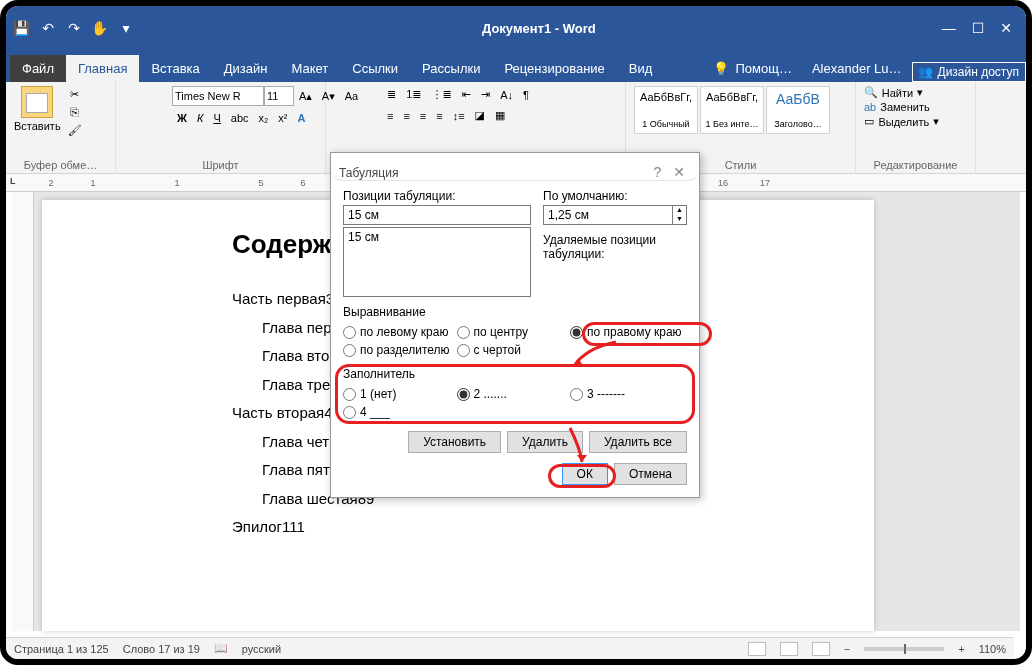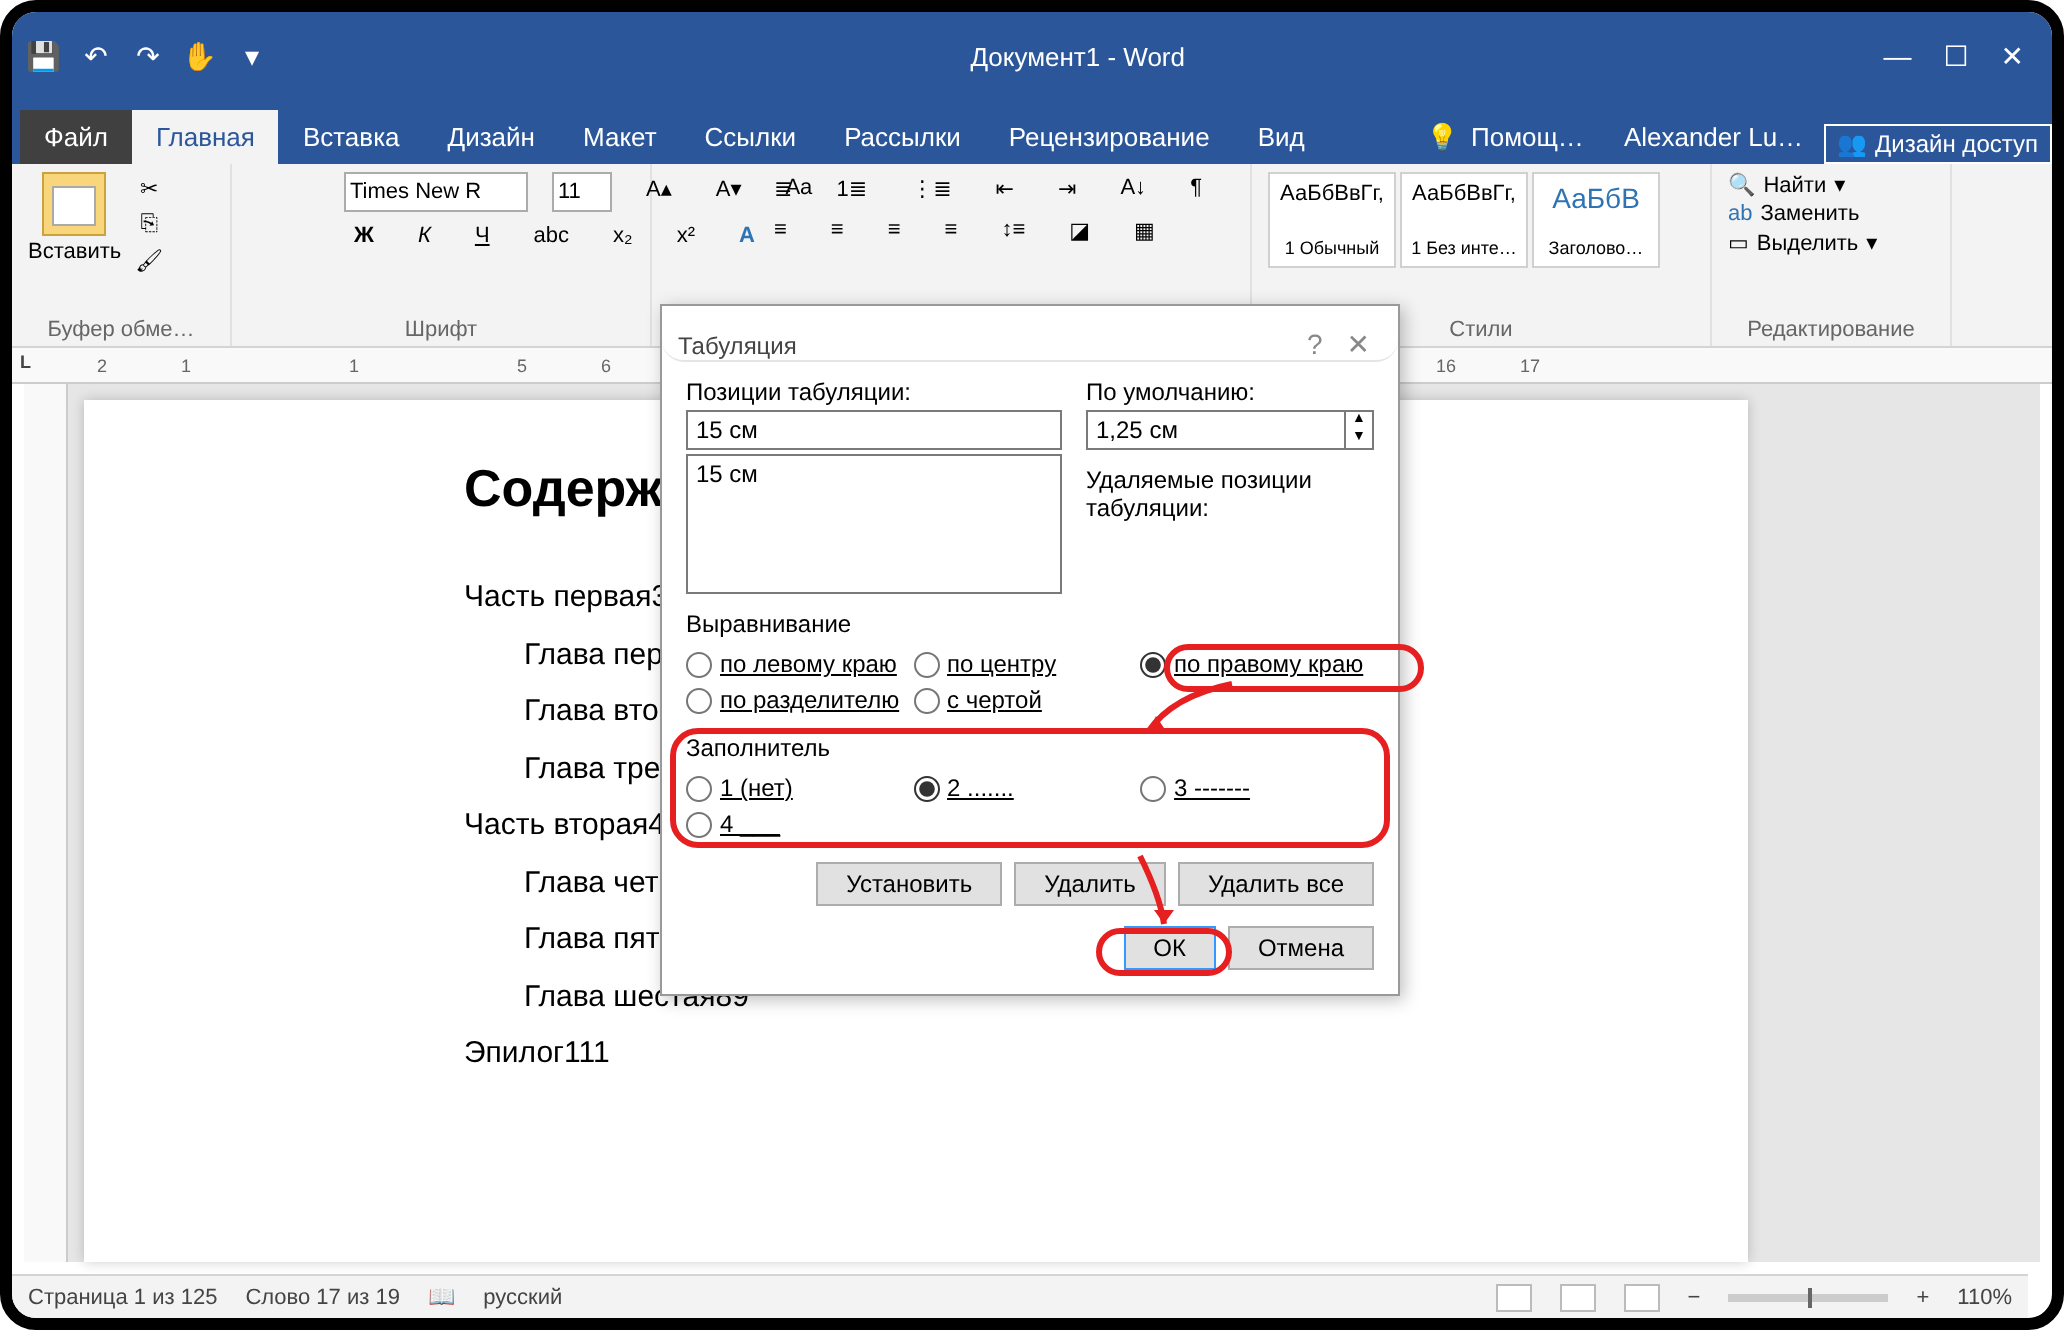--- a/index.html
+++ b/index.html
@@ -2,41 +2,41 @@
 <html><head>
 <meta charset="utf-8">
 <style>
 * { box-sizing: border-box; margin: 0; padding: 0; font-family: "Segoe UI", Tahoma, sans-serif; }
 body { width: 1032px; height: 665px; background: #fff; overflow: hidden; position: relative; border: 6px solid #000; border-radius: 18px; }
 
 
 .titlebar { height: 44px; background: linear-gradient(#2b579a,#2b579a); display: flex; align-items: center; padding: 0 6px; color: #fff; font-size: 12px; }
 .qat { display: flex; gap: 6px; align-items: center; }
 .qat .ico { width: 20px; height: 20px; display: flex; align-items: center; justify-content: center; font-size: 14px; }
-.wintitle { flex: 1; text-align: center; font-size: 13px; }
+.wintitle { flex: 1; text-align: center; font-size: 13px; font-weight: bold; }
 .winbtns { display: flex; gap: 16px; padding-right: 8px; font-size: 14px; }
 
 
 .ribtabs { height: 32px; background: #2b579a; display: flex; align-items: flex-end; color: #fff; font-size: 13px; padding-left: 4px; }
 .ribtabs .tab { padding: 6px 12px; cursor: pointer; }
 .ribtabs .tab.file { background: #404040; }
 .ribtabs .tab.active { background: #f3f3f3; color: #2b579a; }
 .ribtabs .spacer { flex: 1; }
 .ribtabs .right { padding: 6px 10px; display: flex; align-items: center; gap: 6px; }
 .ribtabs .share { border: 1px solid #fff; padding: 2px 6px; font-size: 12px; display:flex; align-items:center; gap:4px;}
 
 
 .ribbon { height: 92px; background: #f3f3f3; border-bottom: 1px solid #d4d4d4; display: flex; font-size: 11px; position: relative; }
 .group { border-right: 1px solid #e1e1e1; padding: 4px 8px 2px 8px; display: flex; flex-direction: column; justify-content: space-between; }
 .group .glabel { text-align: center; color: #666; font-size: 11px; padding-top: 2px; }
 .paste-btn { display: flex; flex-direction: column; align-items: center; gap: 2px; }
 .paste-ico { width: 32px; height: 32px; background: #f9d67b; border: 1px solid #caa23e; position: relative; }
 .paste-ico:after { content:''; position:absolute; top:6px; left:4px; right:4px; bottom:4px; background:#fff; border:1px solid #aaa;}
 .mini-ico { width: 16px; height: 16px; display: inline-flex; align-items: center; justify-content: center; font-size: 11px; }
-.font-row { display: flex; gap: 12px; margin-bottom: 4px; padding-left: 48px; }
+.font-row { display: flex; gap: 0; align-items: center; margin-bottom: 4px; padding-left: 48px; }
 .font-sel { height: 20px; font-size: 11px; border: 1px solid #ababab; background: #fff; padding: 0 2px; }
 .btnsm { padding: 1px 4px; border: 1px solid transparent; background: transparent; font-size: 11px; }
 .styles { display: flex; gap: 2px; }
 .style-box { width: 64px; height: 48px; border: 1px solid #d0d0d0; background: #fff; display: flex; flex-direction: column; justify-content: space-between; padding: 4px; font-size: 9px; text-align: center; }
 .style-box .preview { font-size: 11px; }
 .style-box.blue .preview { color: #2e74b5; font-size: 14px; }
 .edit-col { display: flex; flex-direction: column; gap: 2px; font-size: 11px; }
 .edit-col .row { display:flex; align-items:center; gap:4px; }
 
 
@@ -67,21 +67,21 @@
 .dlg-col { flex: 1; display:flex; flex-direction:column; gap:2px; }
 .dlg-input { width: 100%; border: 1px solid #7a7a7a; padding: 2px 4px; font-size: 12px; }
 .spin { display:flex; }
 .spin input { flex:1; }
 .spin .sp { display:flex; flex-direction:column; border:1px solid #7a7a7a; border-left:none; width:14px; }
 .spin .sp div { flex:1; font-size:7px; text-align:center; line-height:7px; }
 .listbox { width: 188px; height: 70px; border: 1px solid #7a7a7a; padding: 2px 4px; font-size: 12px; background:#fff; }
 .section { margin-top: 8px; }
 .section-label { margin-bottom: 4px; }
 .radio-grid { display: flex; flex-wrap: wrap; }
-.radio-grid label { width: 33%; display: flex; align-items: center; gap: 4px; padding: 2px 0; font-size: 12px; text-decoration: underline; }
+.radio-grid label { width: 33%; display: flex; align-items: center; gap: 4px; padding: 2px 0; font-size: 12px; }
 .btn-row { display: flex; justify-content: flex-end; gap: 6px; margin-top: 10px; }
 .dlg-btn { padding: 3px 14px; border: 1px solid #adadad; background: #e1e1e1; font-size: 12px; }
 
 
 .hl-red { position: absolute; border: 3px solid #e62020; border-radius: 14px; pointer-events: none; z-index: 60; }
 .hl1 { left: 900px; top: 316px; width: 130px; height: 24px; border-radius: 12px; left: 576px; }
 .hl2 { left: 329px; top: 358px; width: 360px; height: 60px; }
 .hl3 { left: 542px; top: 458px; width: 68px; height: 24px; }
 .arrow { position:absolute; z-index:61; pointer-events:none; }
 

